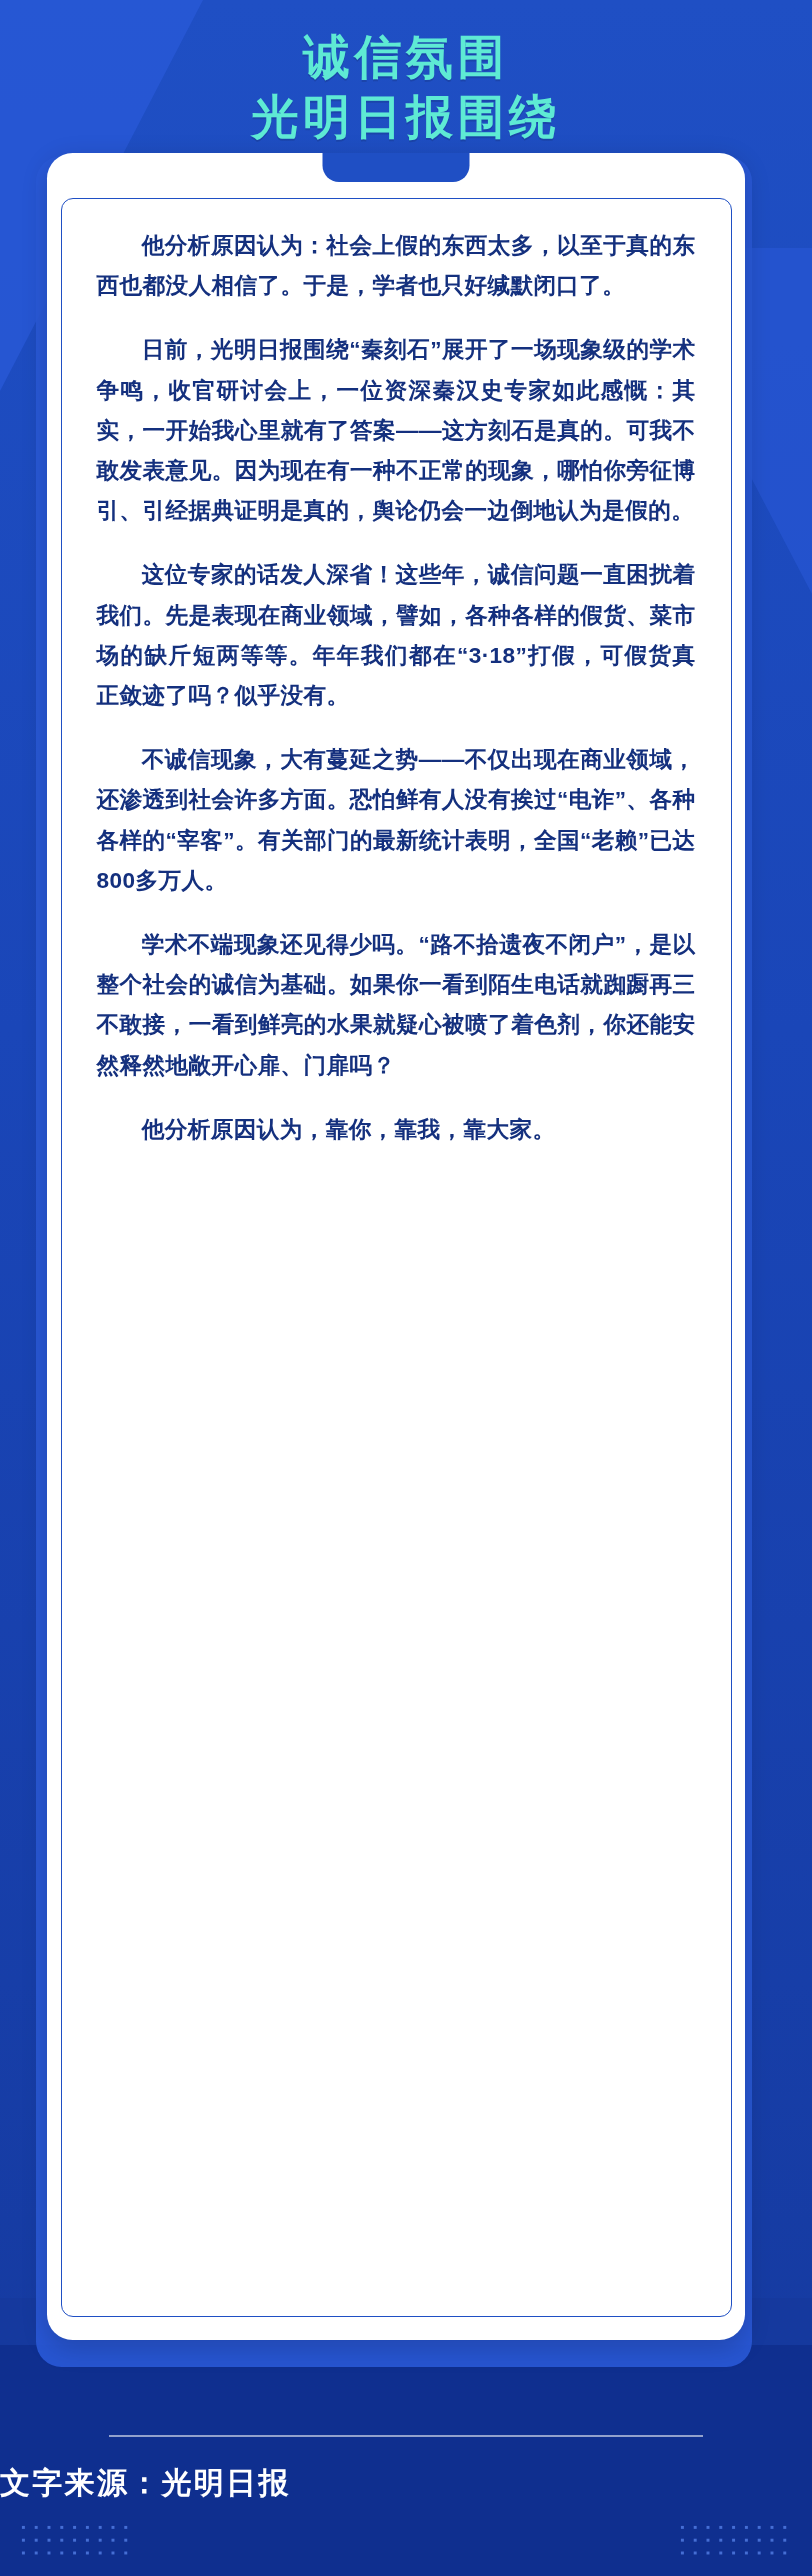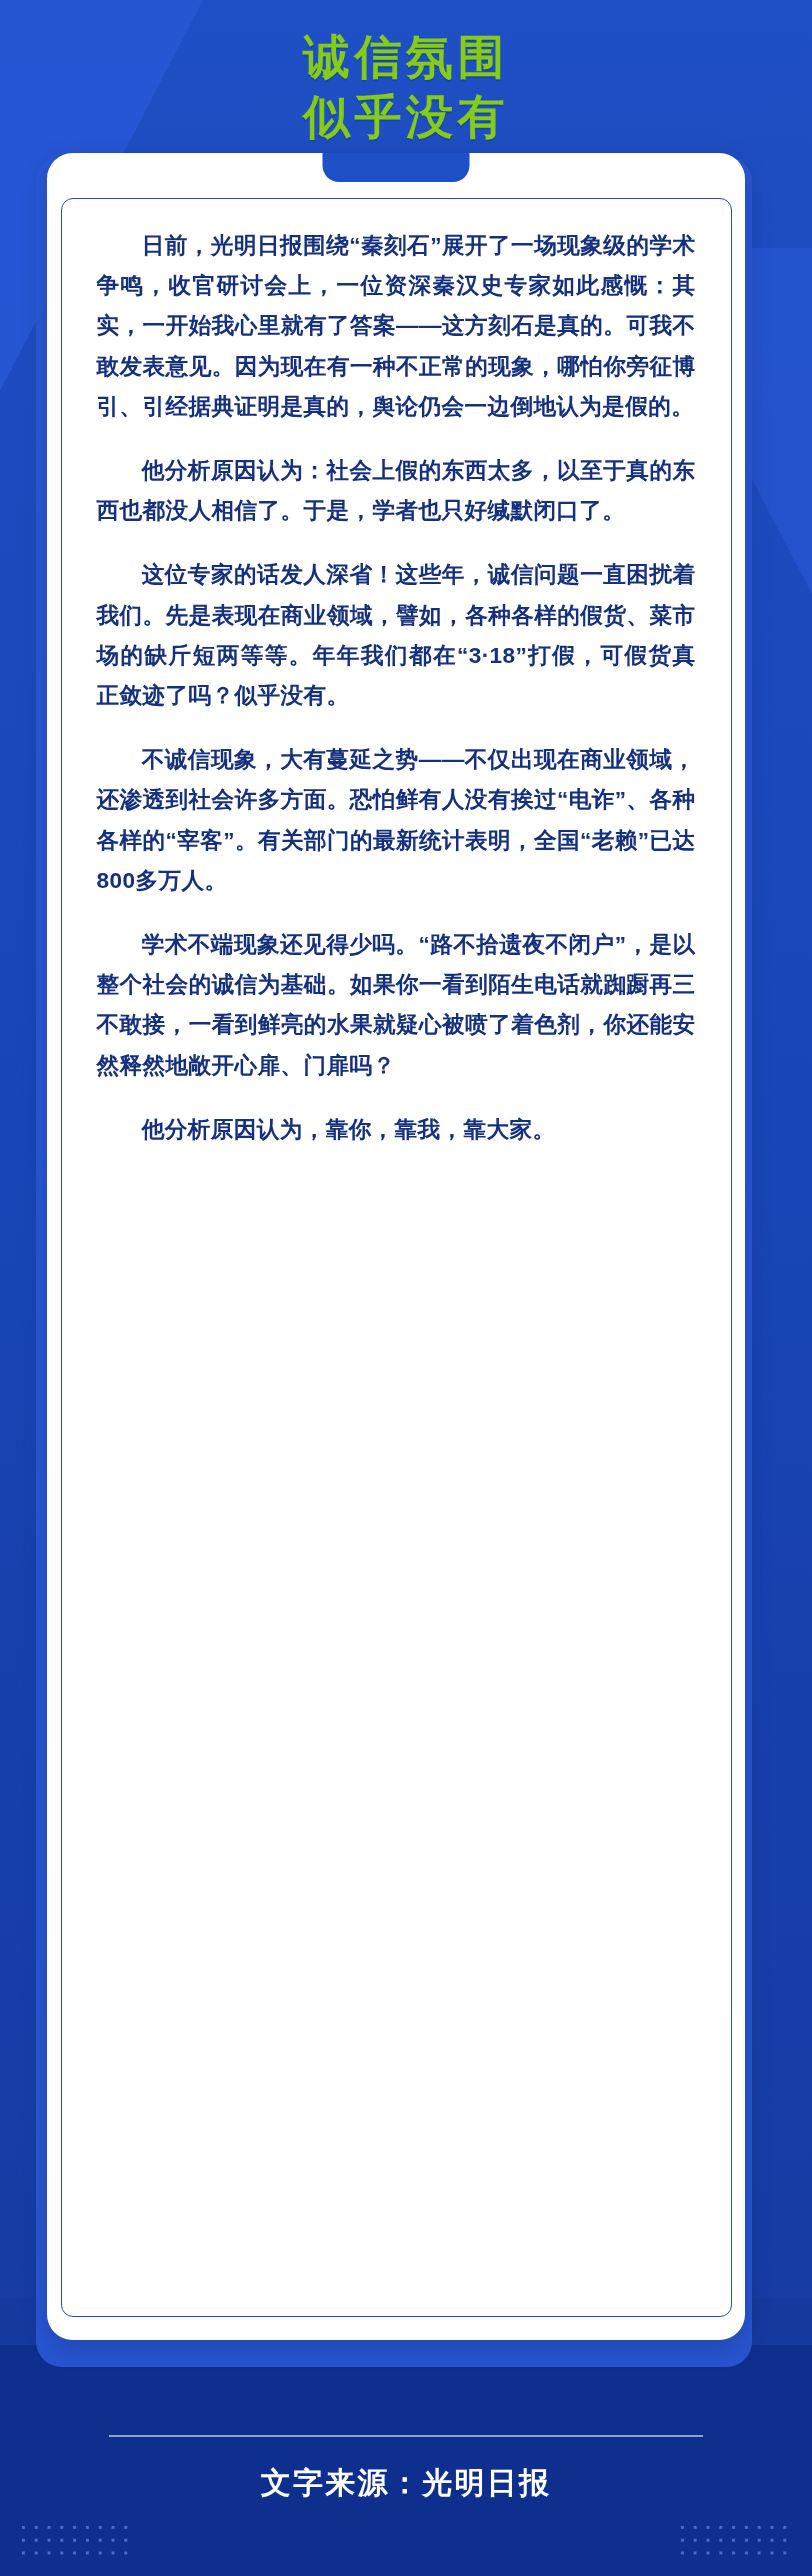--- a/index.html
+++ b/index.html
@@ -77,21 +77,21 @@
   .header {
     position: absolute;
     left: 0;
     right: 0;
     top: 27px;
     text-align: center;
     z-index: 5;
   }
   .header .line {
     display: block;
-    color: #84cc16;
+    color: #5eead4;
     font-weight: bold;
     font-size: 45px;
     letter-spacing: 4.5px;
     line-height: 1.28;
     text-shadow: 0 2.3px 0 rgba(0,0,0,.12);
   }
   .header .line1 { font-size: 47px; }
   .header .line2 { font-size: 47px; }
 
   
@@ -149,21 +149,21 @@
     letter-spacing: 0.4px;
   }
   .para:last-child { margin-bottom: 0; }
 
   
   .footer {
     position: absolute;
     left: 0;
     right: 0;
     bottom: 72px;
-    text-align: center;
+    text-align: left;
     z-index: 5;
   }
   .footer-text {
     color: #ffffff;
     font-size: 30px;
     font-weight: bold;
     letter-spacing: 2.3px;
   }
   .footer-rule {
     width: 594px;
@@ -178,30 +178,30 @@
 <div class="bg">
   <div class="bg-diag"></div>
   <div class="bg-diag2"></div>
   <div class="bg-bottom-band"></div>
   <div class="dots"></div>
   <div class="dots right"></div>
 </div>
 
 <div class="header">
   <span class="line line1">诚信氛围</span>
-  <span class="line line2">似乎没有</span>
+  <span class="line line2">光明日报围绕</span>
 </div>
 
 <div class="card-shadow"></div>
 
 <div class="card-outer">
   <div class="notch"></div>
   <div class="card-inner">
+    <p class="para">他分析原因认为：社会上假的东西太多，以至于真的东西也都没人相信了。于是，学者也只好缄默闭口了。</p>
     <p class="para">日前，光明日报围绕“秦刻石”展开了一场现象级的学术争鸣，收官研讨会上，一位资深秦汉史专家如此感慨：其实，一开始我心里就有了答案——这方刻石是真的。可我不敢发表意见。因为现在有一种不正常的现象，哪怕你旁征博引、引经据典证明是真的，舆论仍会一边倒地认为是假的。</p>
-    <p class="para">他分析原因认为：社会上假的东西太多，以至于真的东西也都没人相信了。于是，学者也只好缄默闭口了。</p>
     <p class="para">这位专家的话发人深省！这些年，诚信问题一直困扰着我们。先是表现在商业领域，譬如，各种各样的假货、菜市场的缺斤短两等等。年年我们都在“3·18”打假，可假货真正敛迹了吗？似乎没有。</p>
     <p class="para">不诚信现象，大有蔓延之势——不仅出现在商业领域，还渗透到社会许多方面。恐怕鲜有人没有挨过“电诈”、各种各样的“宰客”。有关部门的最新统计表明，全国“老赖”已达800多万人。</p>
     <p class="para">学术不端现象还见得少吗。“路不拾遗夜不闭户”，是以整个社会的诚信为基础。如果你一看到陌生电话就踟蹰再三不敢接，一看到鲜亮的水果就疑心被喷了着色剂，你还能安然释然地敞开心扉、门扉吗？</p>
     <p class="para">他分析原因认为，靠你，靠我，靠大家。</p>
   </div>
 </div>
 
 <div class="footer">
   <div class="footer-rule"></div>
   <div class="footer-text">文字来源：光明日报</div>

